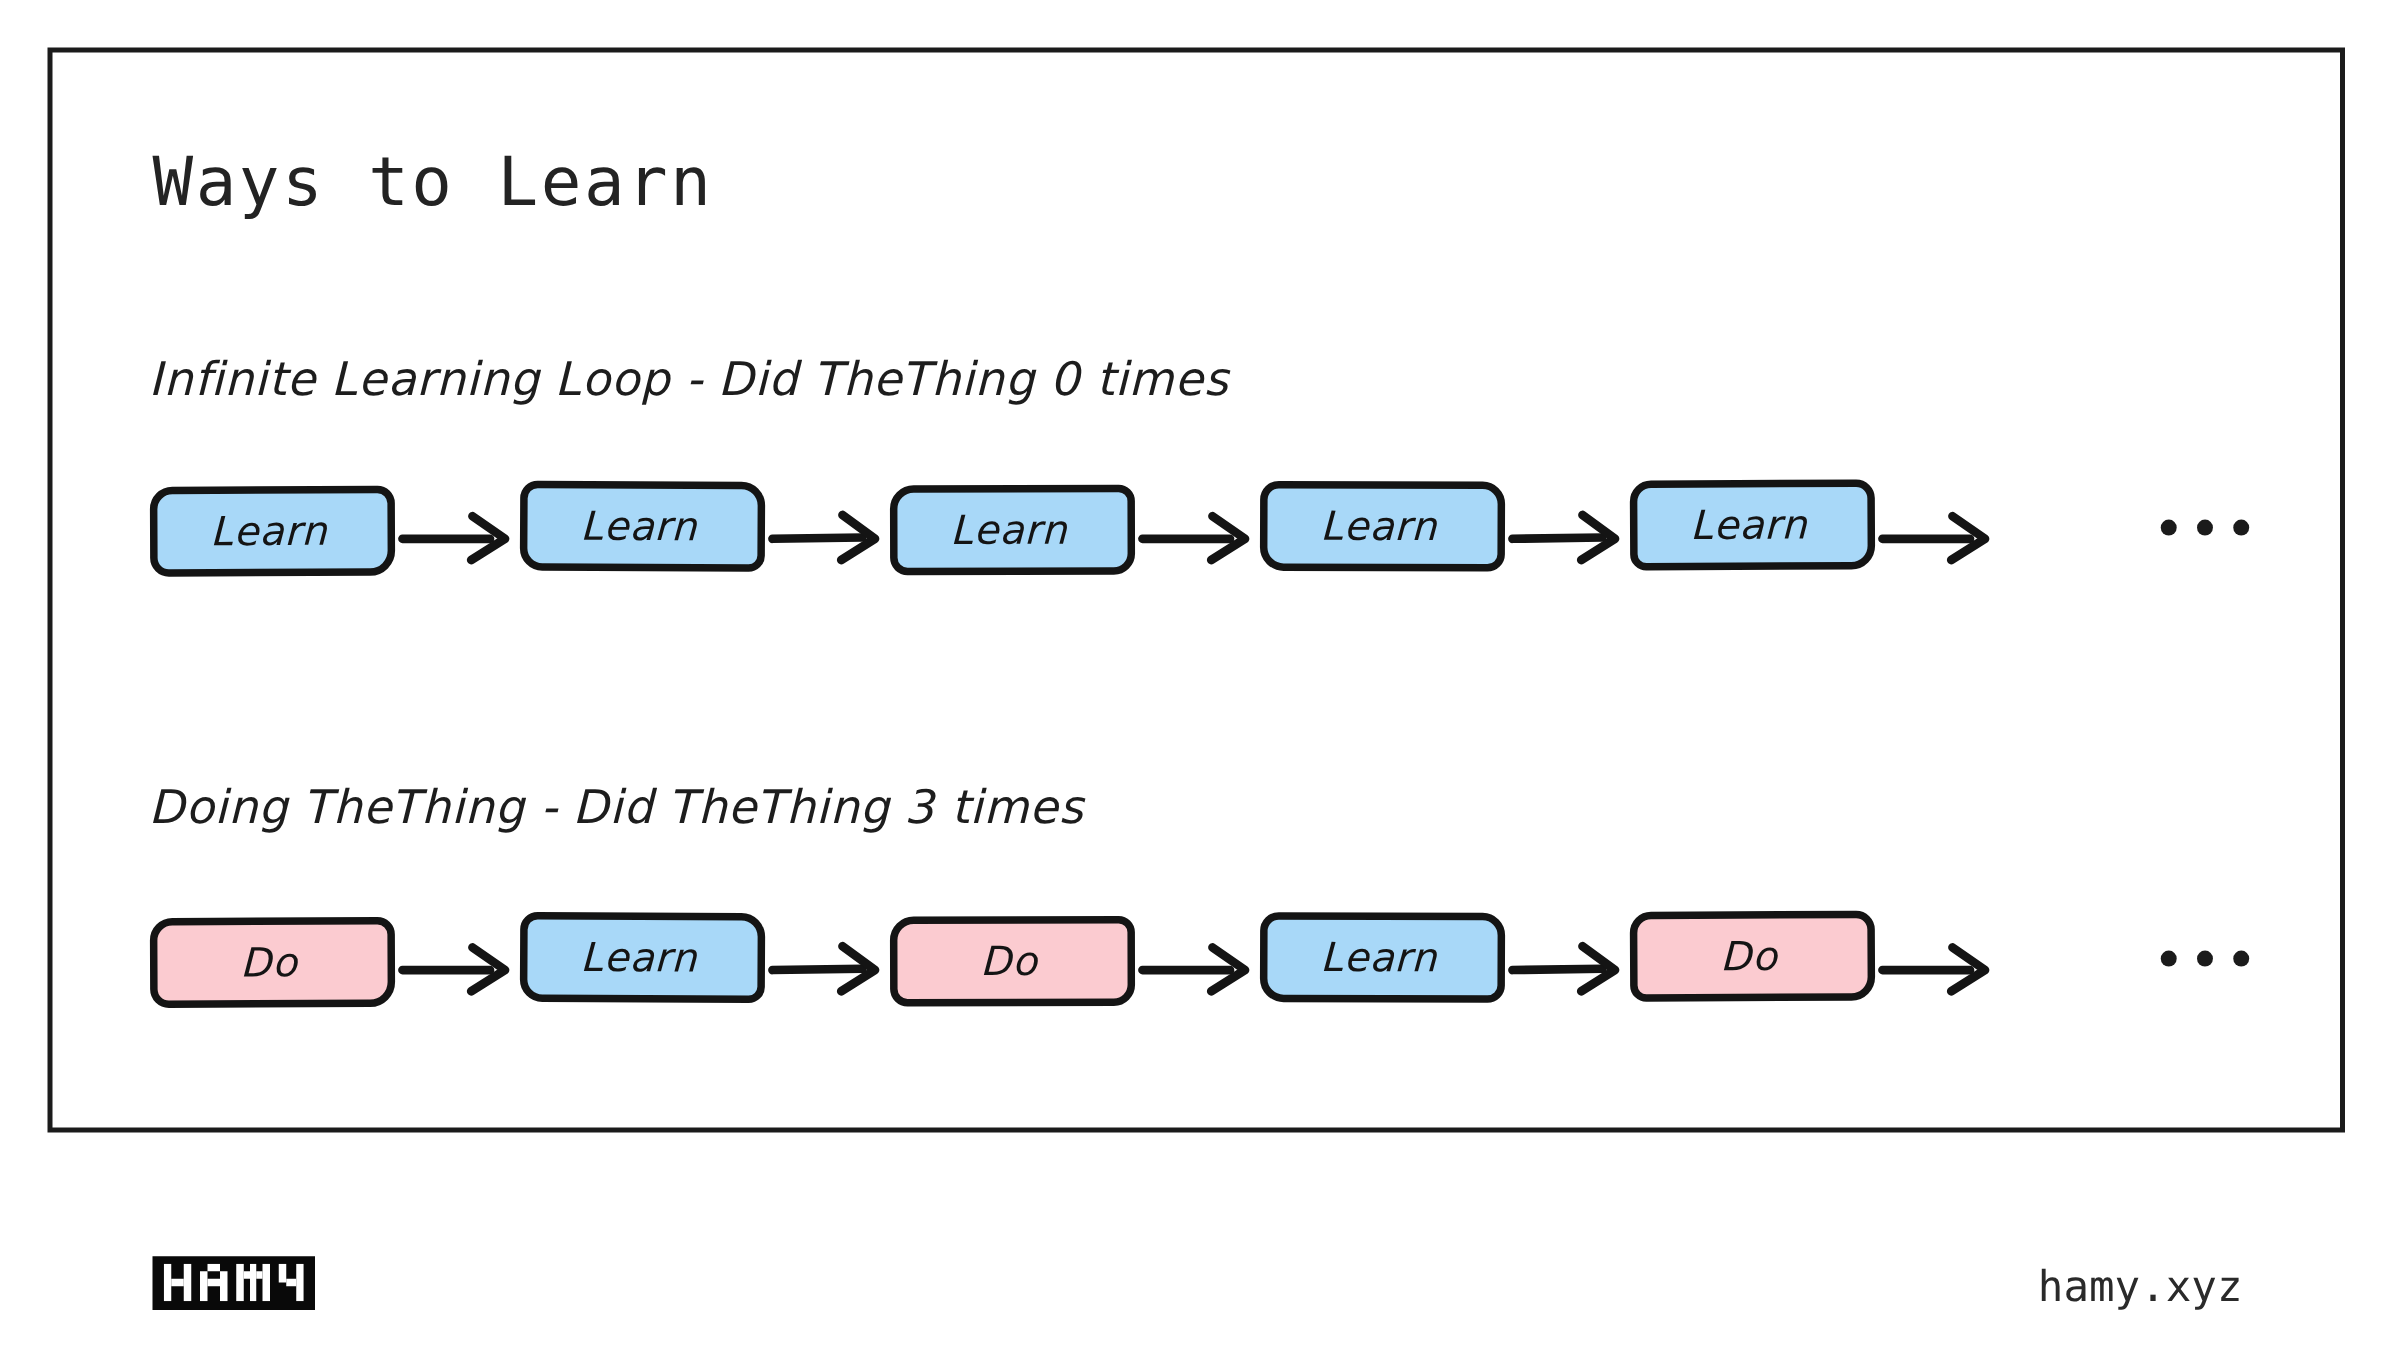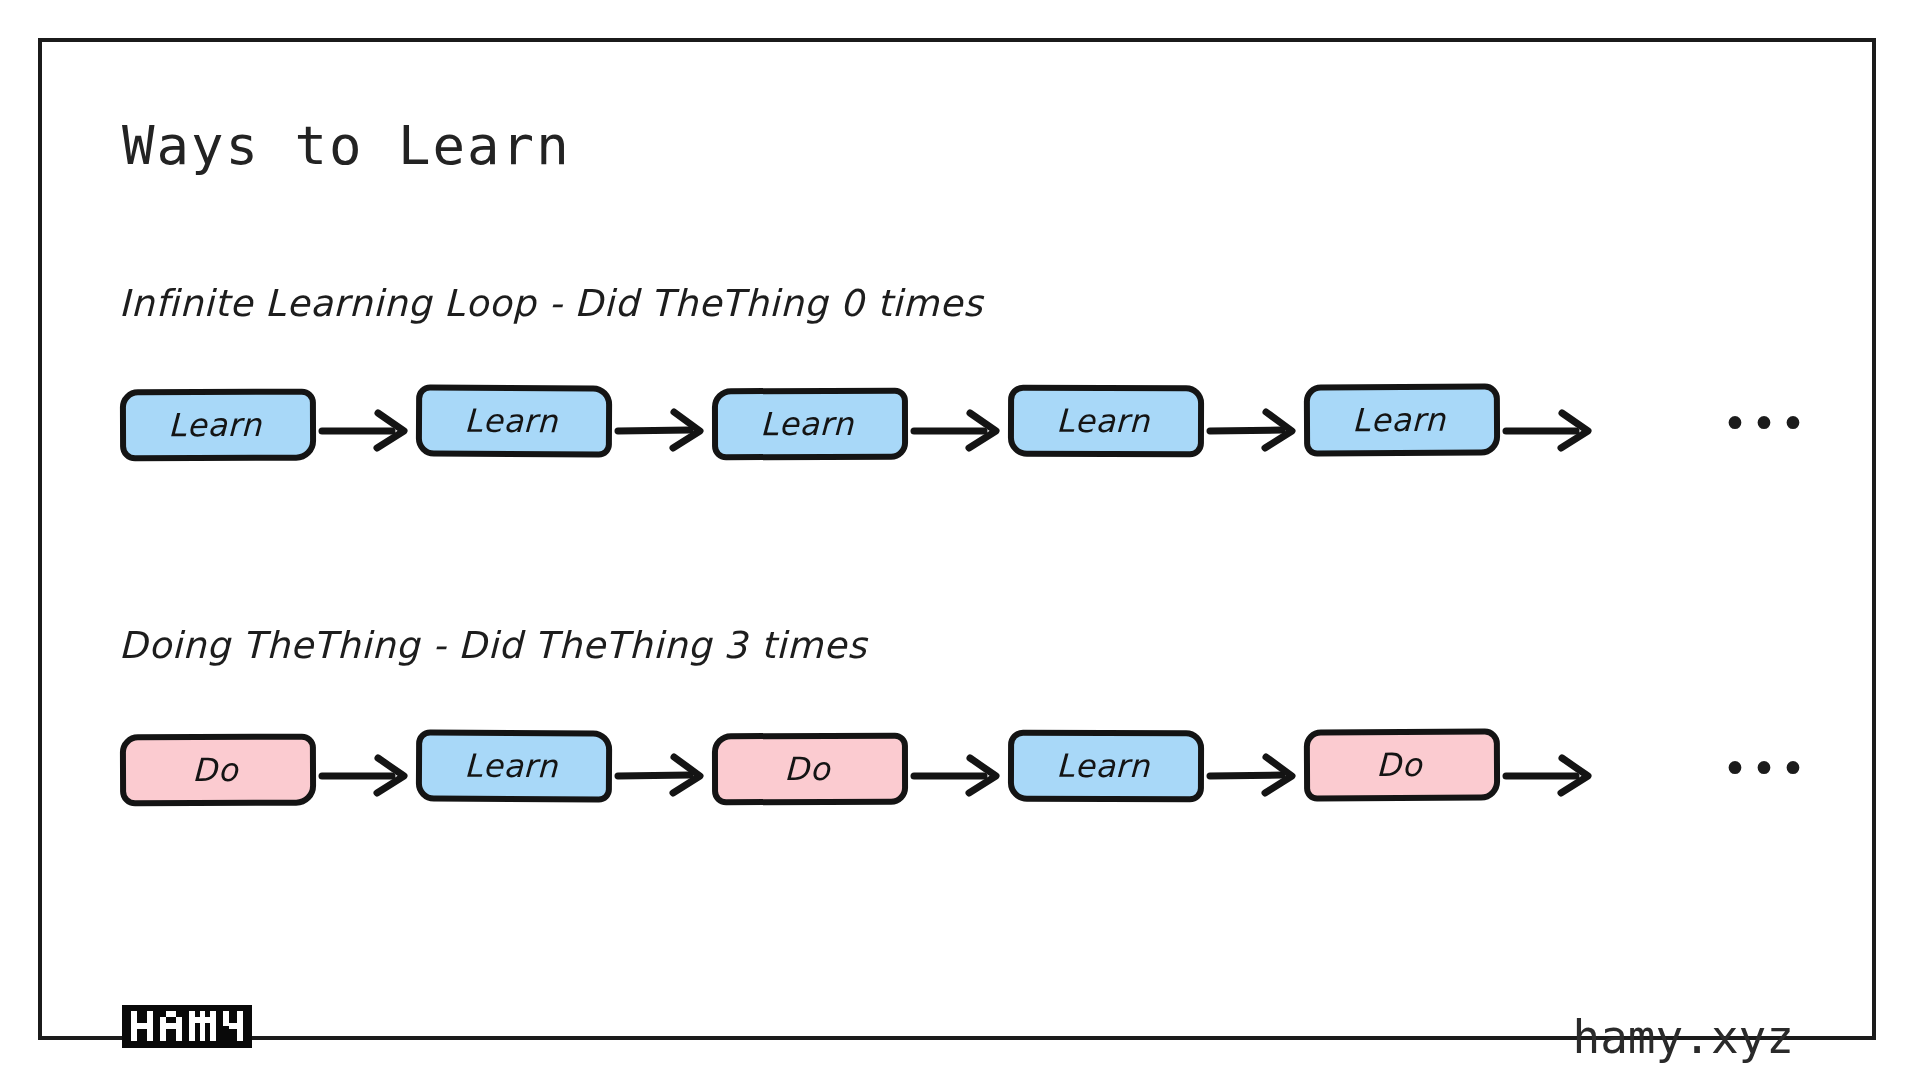--- a/index.html
+++ b/index.html
@@ -14,21 +14,21 @@
     overflow: hidden;
     font-family: "DejaVu Sans", sans-serif;
   }
 
   
   #frame {
     position: absolute;
     left: 38px;
     top: 38px;
     width: 1838px;
-    height: 1002px;
+    height: 868px;
     border: 4px solid #1b1b1b;
     box-sizing: border-box;
     background: #ffffff;
   }
 
   
   #title {
     position: absolute;
     left: 80px;
     top: 72px;
@@ -129,21 +129,21 @@
     display: inline-block;
     line-height: 0;
   }
   #logo svg { display: block; }
 
   #site {
     position: absolute;
     right: 78px;
     top: 968px;
     font-family: "DejaVu Sans Mono", monospace;
-    font-size: 46px;
+    font-size: 34px;
     color: #2a2a2a;
     white-space: nowrap;
   }
 </style>
 </head>
 <body>
 
 <div id="frame">
 
   <div id="title">Ways to Learn</div>

